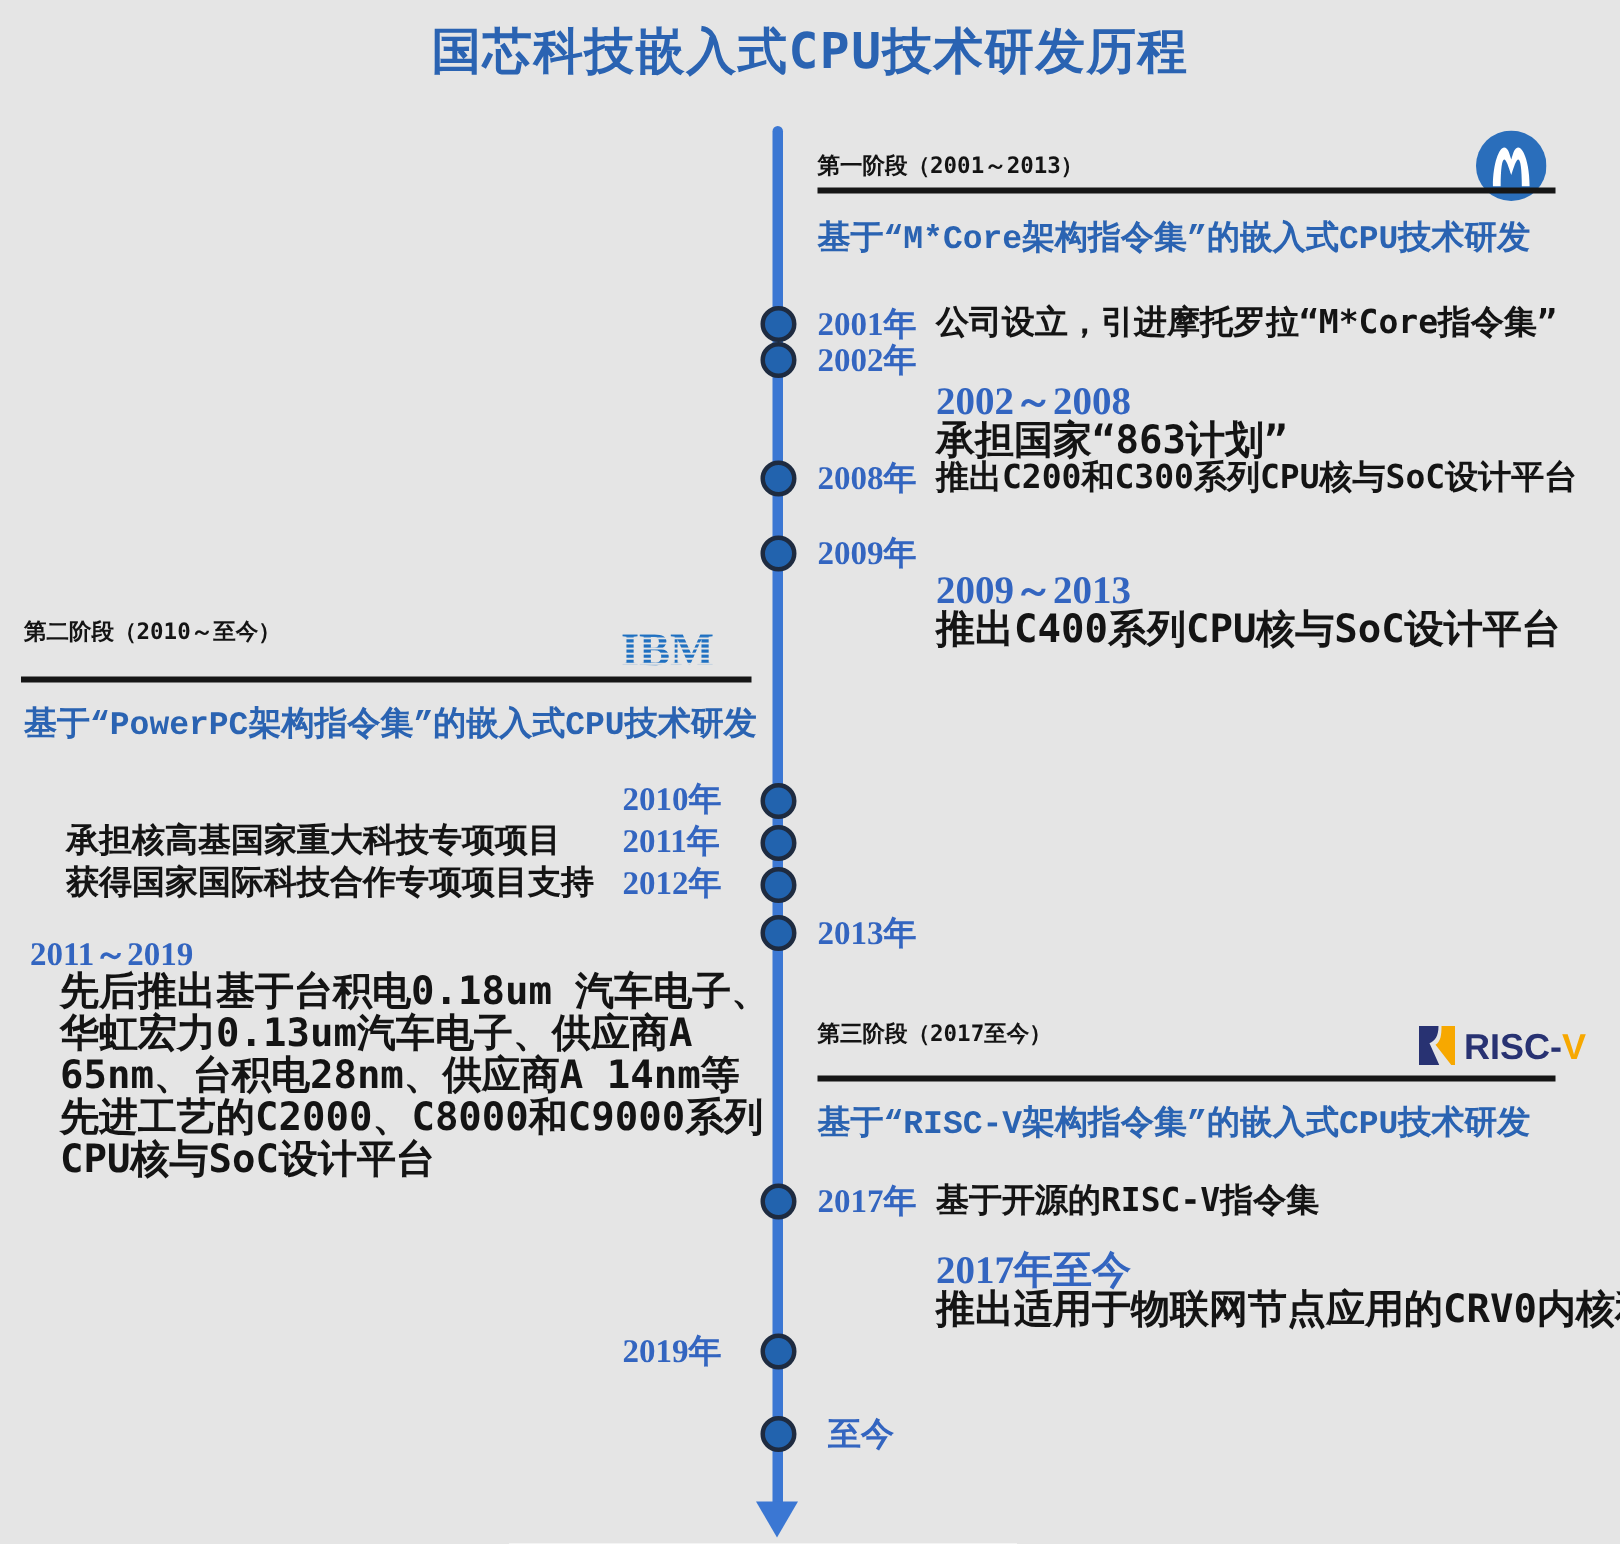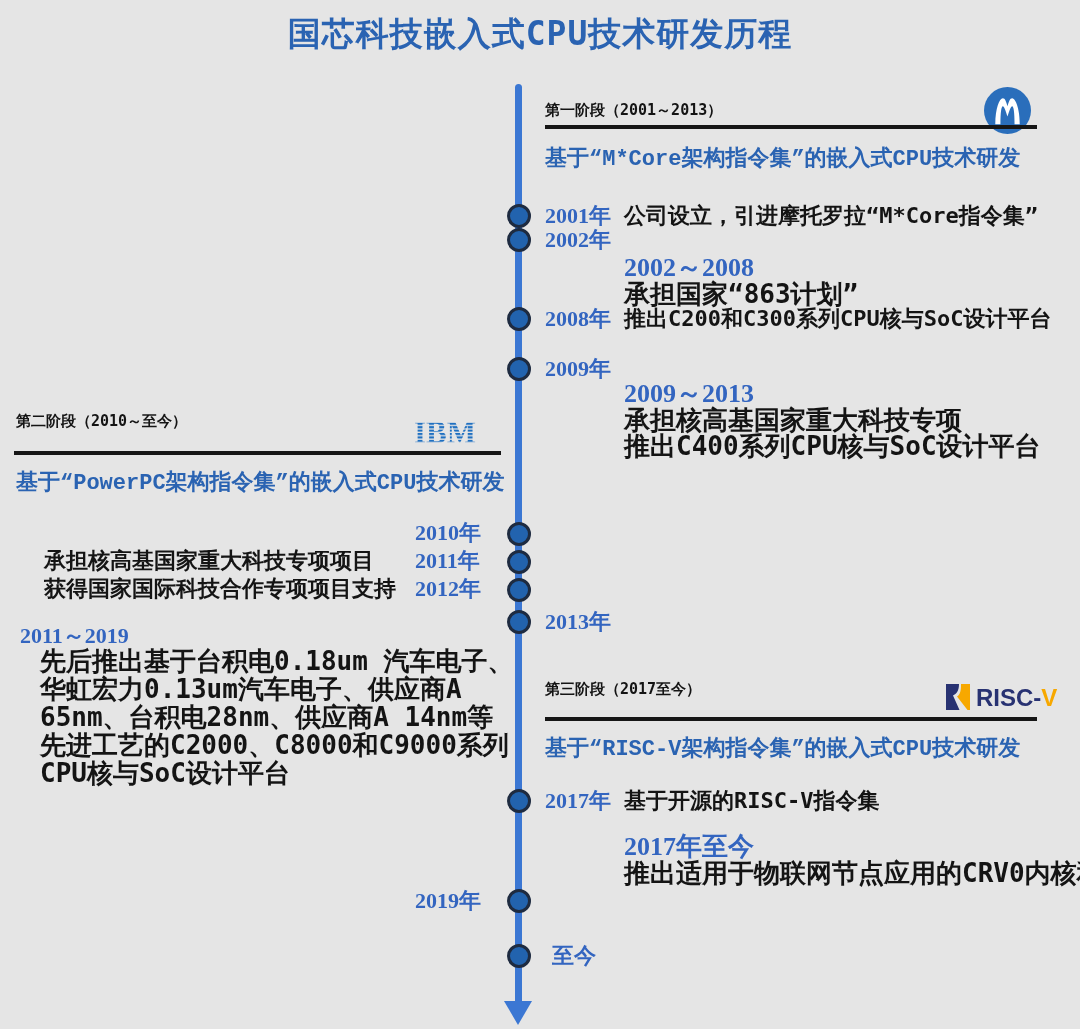--- a/index.html
+++ b/index.html
@@ -75,21 +75,20 @@
     <div class="blk">承担国家“863计划”</div>
   </div>
 
   <div class="lbl year" style="left:545px;top:305px">2008年</div>
   <div class="lbl blk" style="left:624px;top:305px">推出C200和C300系列CPU核与SoC设计平台</div>
 
   <div class="lbl year" style="left:545px;top:355px">2009年</div>
 
   <div class="block lh26" style="left:624px;top:381px">
     <div class="year">2009～2013</div>
-    <div class="blk">承担核高基国家重大科技专项</div>
     <div class="blk">推出C400系列CPU核与SoC设计平台</div>
   </div>
 
   <div class="lbl year" style="left:545px;top:608px">2013年</div>
 
   <div class="hdr" style="left:16px;top:407px">第二阶段（2010～至今）</div>
   <svg class="abs" style="left:414px;top:416px" width="78" height="31" viewBox="0 0 78 31">
     <defs>
       <pattern id="ibm-stripes" width="8" height="3.4" patternUnits="userSpaceOnUse">
         <rect width="8" height="2.1" fill="#1F70C1"></rect>

